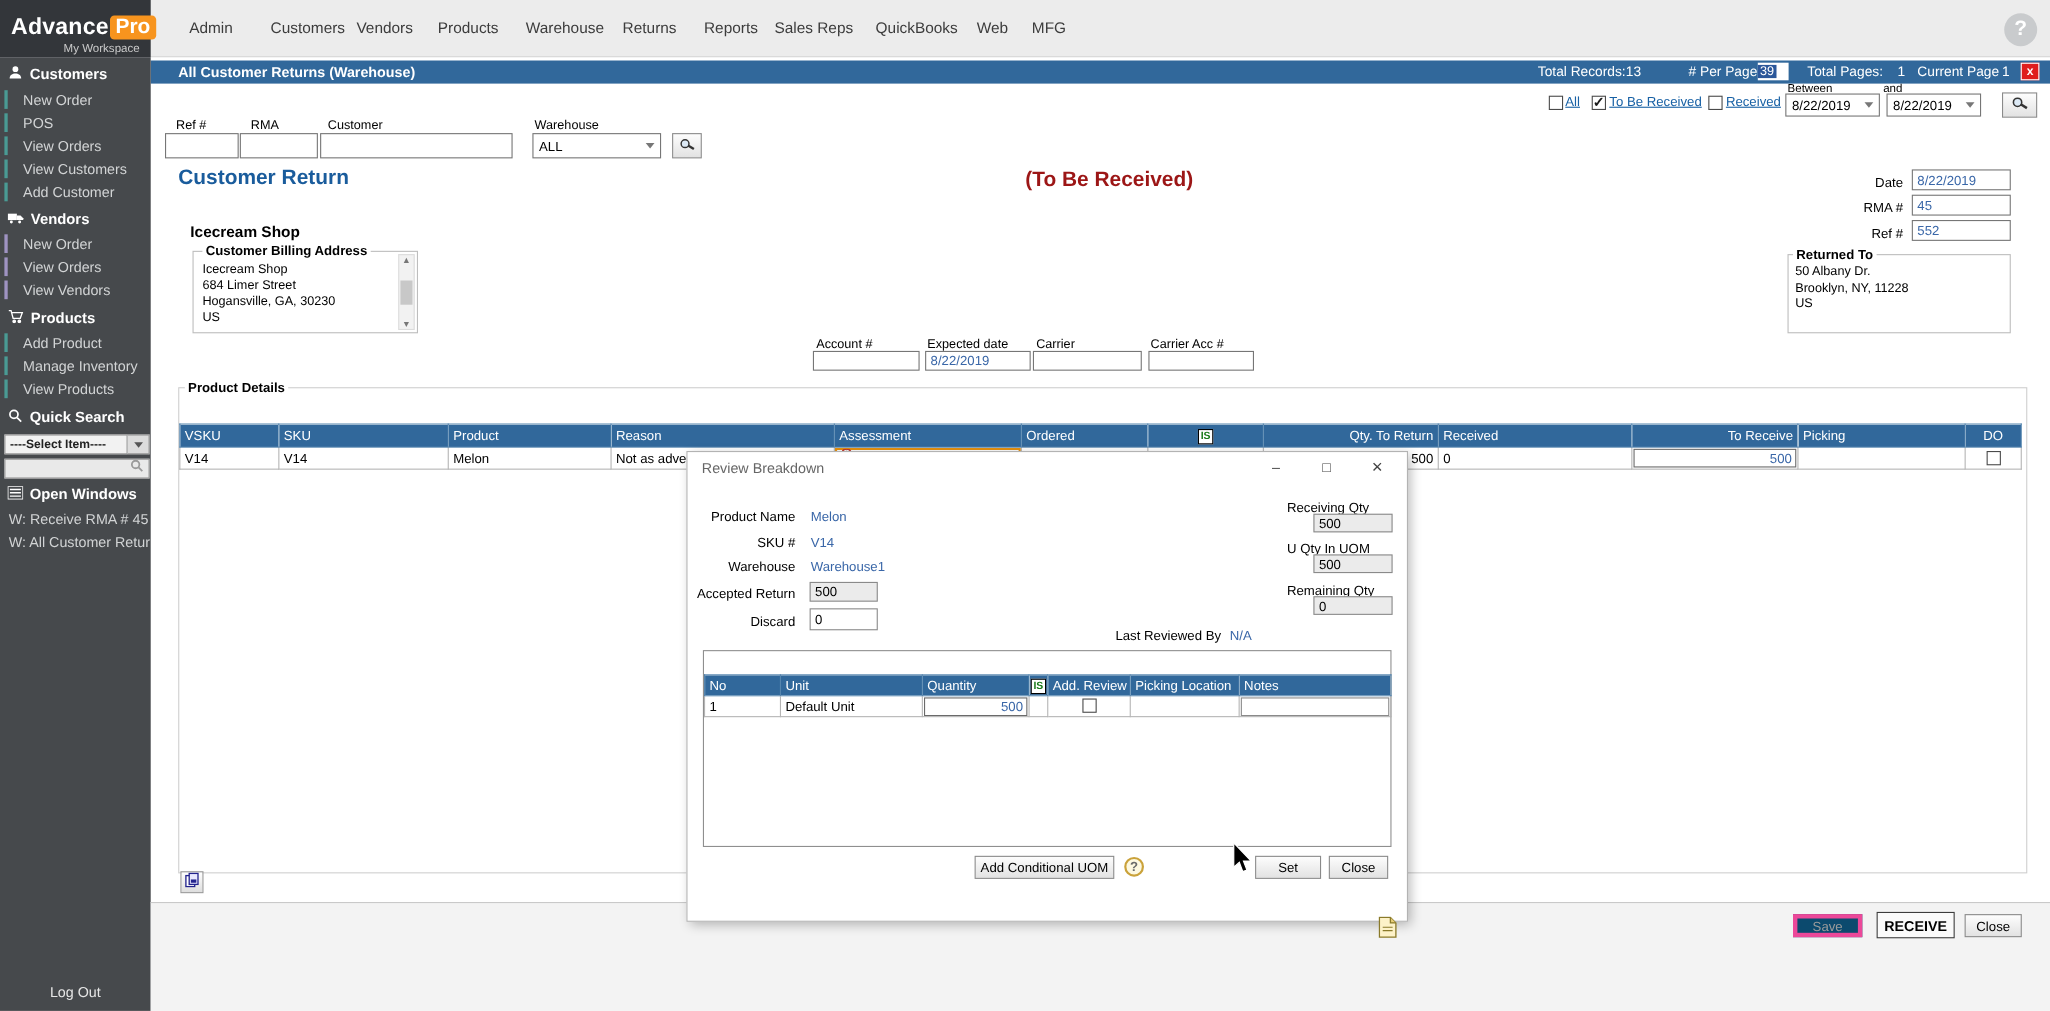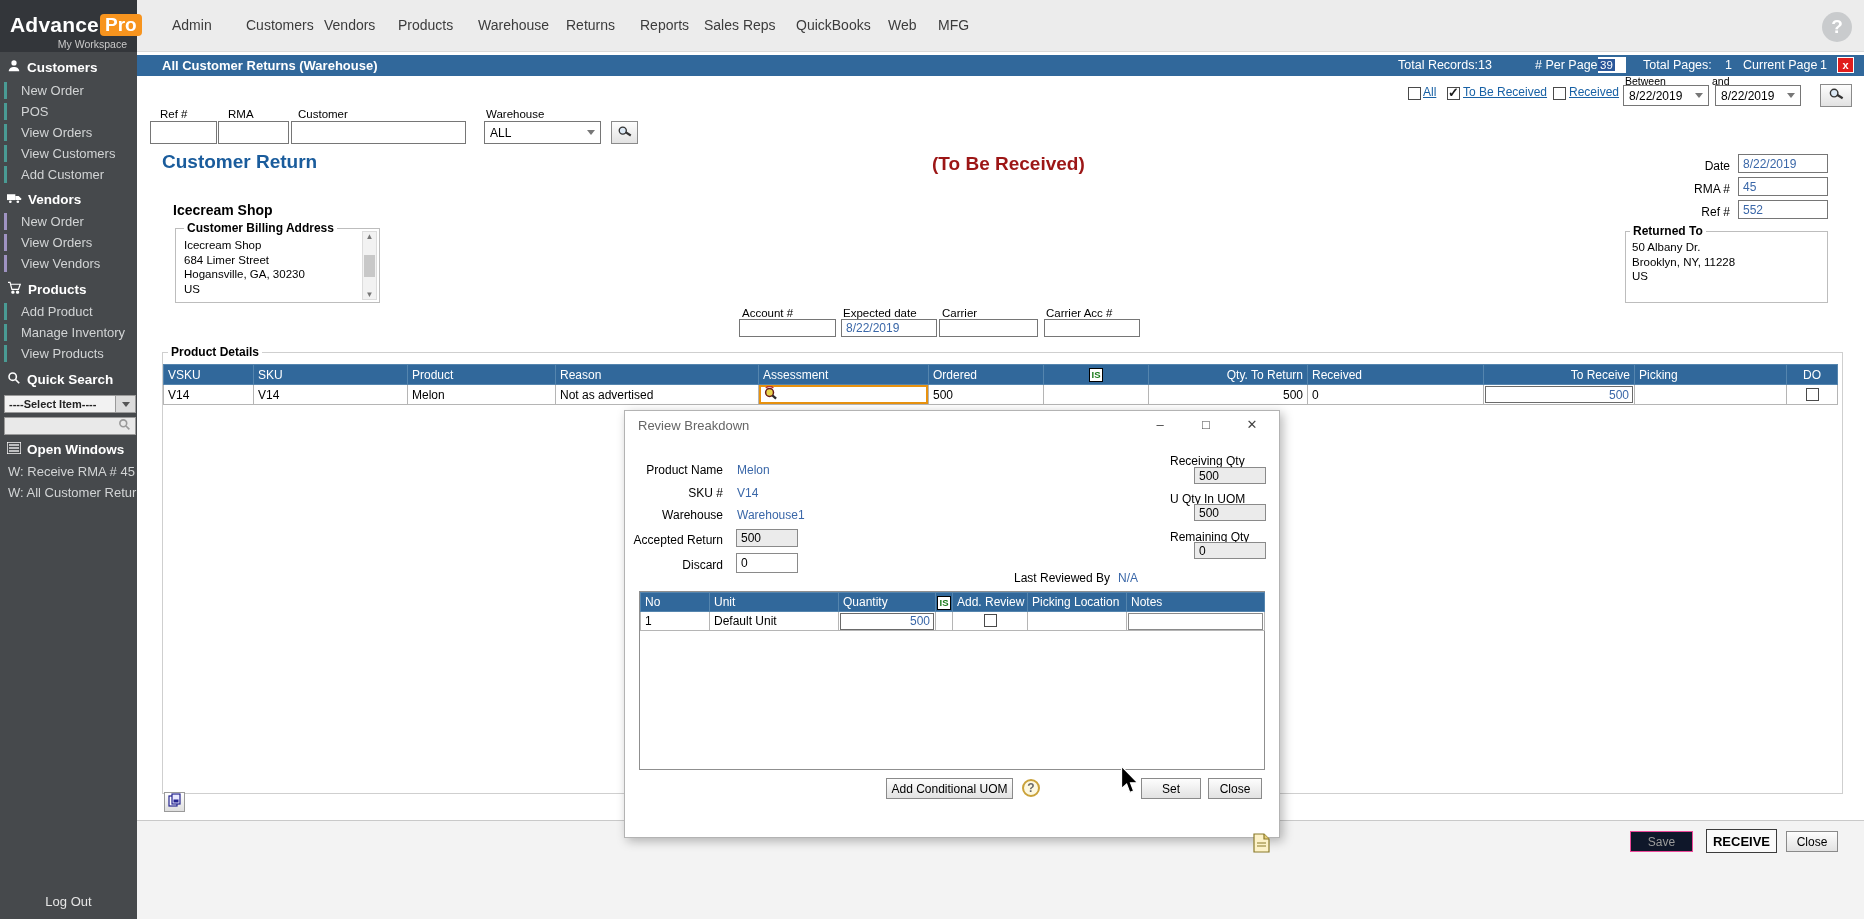--- a/index.html
+++ b/index.html
@@ -53,41 +53,41 @@
   .cb.checked::after{ content:"✓"; position:absolute; top:-3px; left:0; font-size:13px; font-weight:bold; color:#1a1a1a; }
   .link{ position:absolute; color:#1861a5; text-decoration:underline; font-size:12px; white-space:nowrap; }
   .fbox{ position:absolute; border:1px solid #bdbdbd; background:#fff; }
   .fleg{ position:absolute; top:-8px; left:8px; background:#fff; font-weight:bold; font-size:12px; padding:0 3px; white-space:nowrap; }
   .addr{ font-size:11.5px; line-height:1.28; }
   .scrollbar{ position:absolute; top:2px; right:2px; bottom:2px; width:15px; background:#f2f2f2; border:1px solid #dcdcdc;
               display:flex; flex-direction:column; align-items:center; justify-content:space-between; font-size:8px; color:#777; }
   .sb-thumb{ width:11px; height:22px; background:#c8c8c8; }
 
   
-  table{ border-collapse:collapse; table-layout:fixed; }
+  table{ border-collapse:collapse; table-layout:fixed;margin-top:21px; }
   .grid th{ background:#31689b; color:#fff; font-size:12px; font-weight:normal; text-align:left; padding:2px 4px;
             border:1px solid #5585ae; height:19px; overflow:hidden; white-space:nowrap; }
   .grid td{ background:#fff; font-size:12px; padding:1px 4px; border:1px solid #b5b5b5; height:19px; overflow:hidden; white-space:nowrap; }
   .grid .r{ text-align:right; }
   .cell-input{ height:17px; border:1px solid #6a6a6a; background:#fff; display:flex; align-items:center; justify-content:flex-end; padding:0 3px; color:#3a67a8; }
   .is-badge{ display:inline-block; border:1px solid #000; background:#fff; color:#1a7a1a; font-size:9.5px; font-weight:bold; padding:0 2px; line-height:12px; }
 
   
   .modal{ position:absolute; left:624px; top:410px; width:656px; height:428px; background:#fff;
           border:1px solid #b3b3b3; box-shadow:3px 3px 10px rgba(0,0,0,.28); z-index:50; }
   .modal-title{ position:absolute; left:13px; top:7px; font-size:13px; color:#666; }
   .mc{ position:absolute; top:6px; color:#444; font-size:13px; width:22px; text-align:center; }
   .m-lbl{ position:absolute; font-size:12px; color:#000; text-align:right; width:98px; white-space:nowrap; }
   .m-val{ position:absolute; font-size:12px; color:#3a67a8; white-space:nowrap; }
   .m-inp{ position:absolute; border:1px solid #8a8a8a; background:#fff; font-size:12px; display:flex; align-items:center; padding:0 4px; }
   .m-inp.ro{ background:#ebebeb; }
 
   .footer-strip{ position:absolute; left:137px; top:820px; width:1727px; height:99px; background:#f3f3f3; border-top:1px solid #c9c9c9; }
   .receive-btn{ font-weight:bold; font-size:13px; border:1px solid #3c3c3c; background:#fafafa; }
-  .save-btn{ color:#9b9b9b; background:#0f172a; border:1px solid #ec4899; }
+  .save-btn{ color:#9b9b9b; background:#0c4a6e; border:4px solid #ec4899; }
   .icon-btn{ position:absolute; background:linear-gradient(#ffffff,#dedede); border:1px solid #9a9a9a; display:flex; align-items:center; justify-content:center; }
 </style>
 </head>
 <body>
 
 <div class="screen">
 
   <div class="topbar">
     <div class="logo-block">
       <div class="logo-line">

